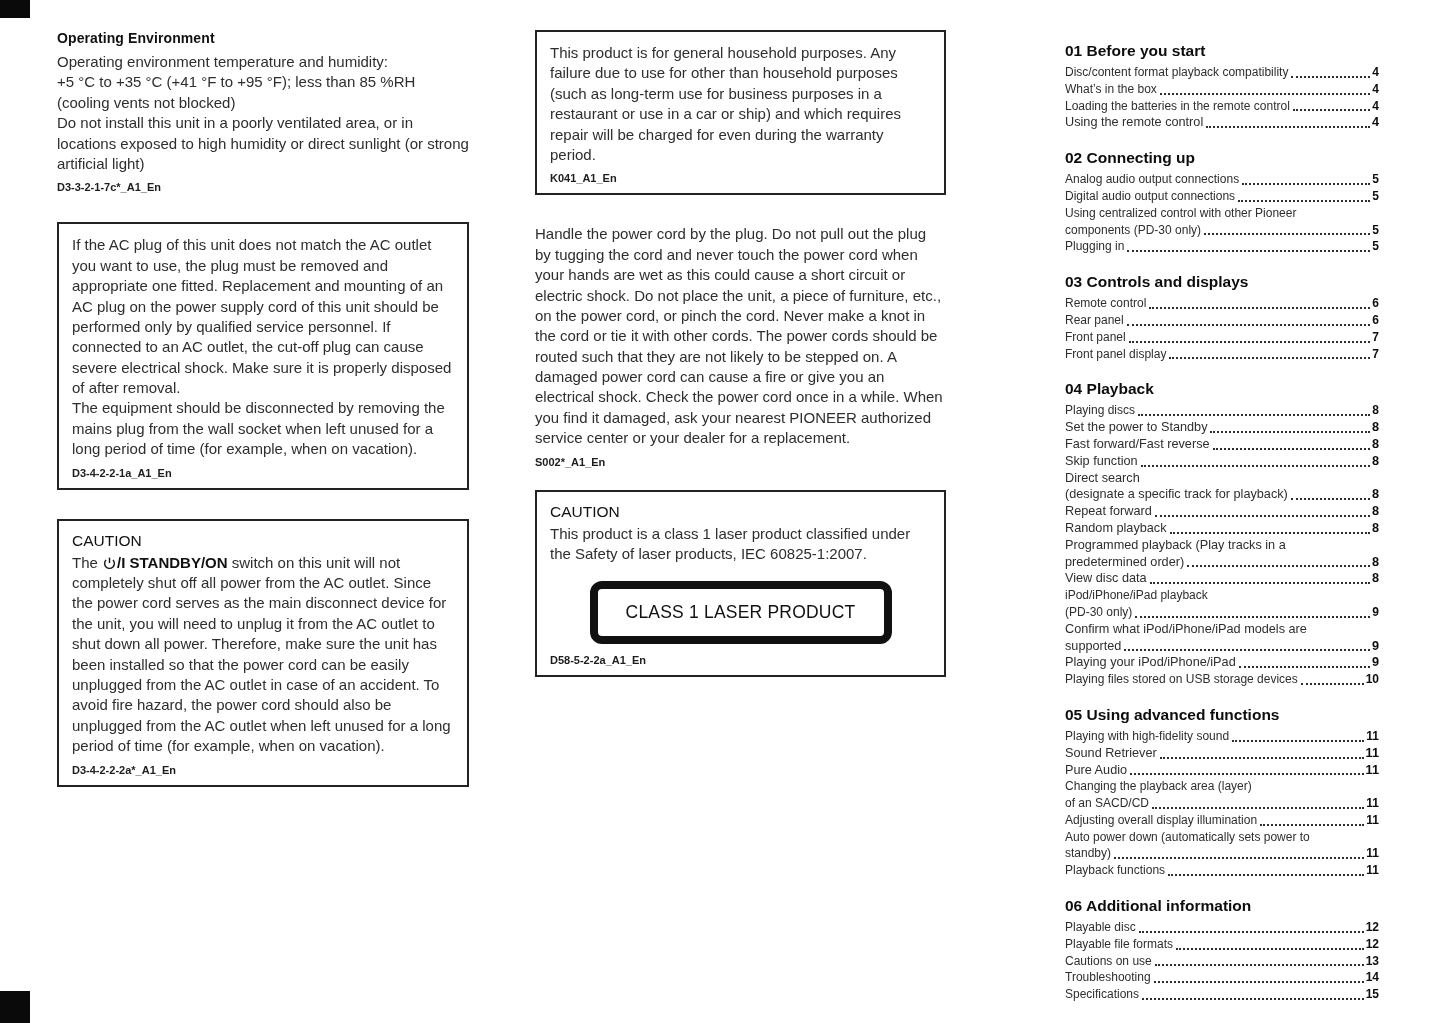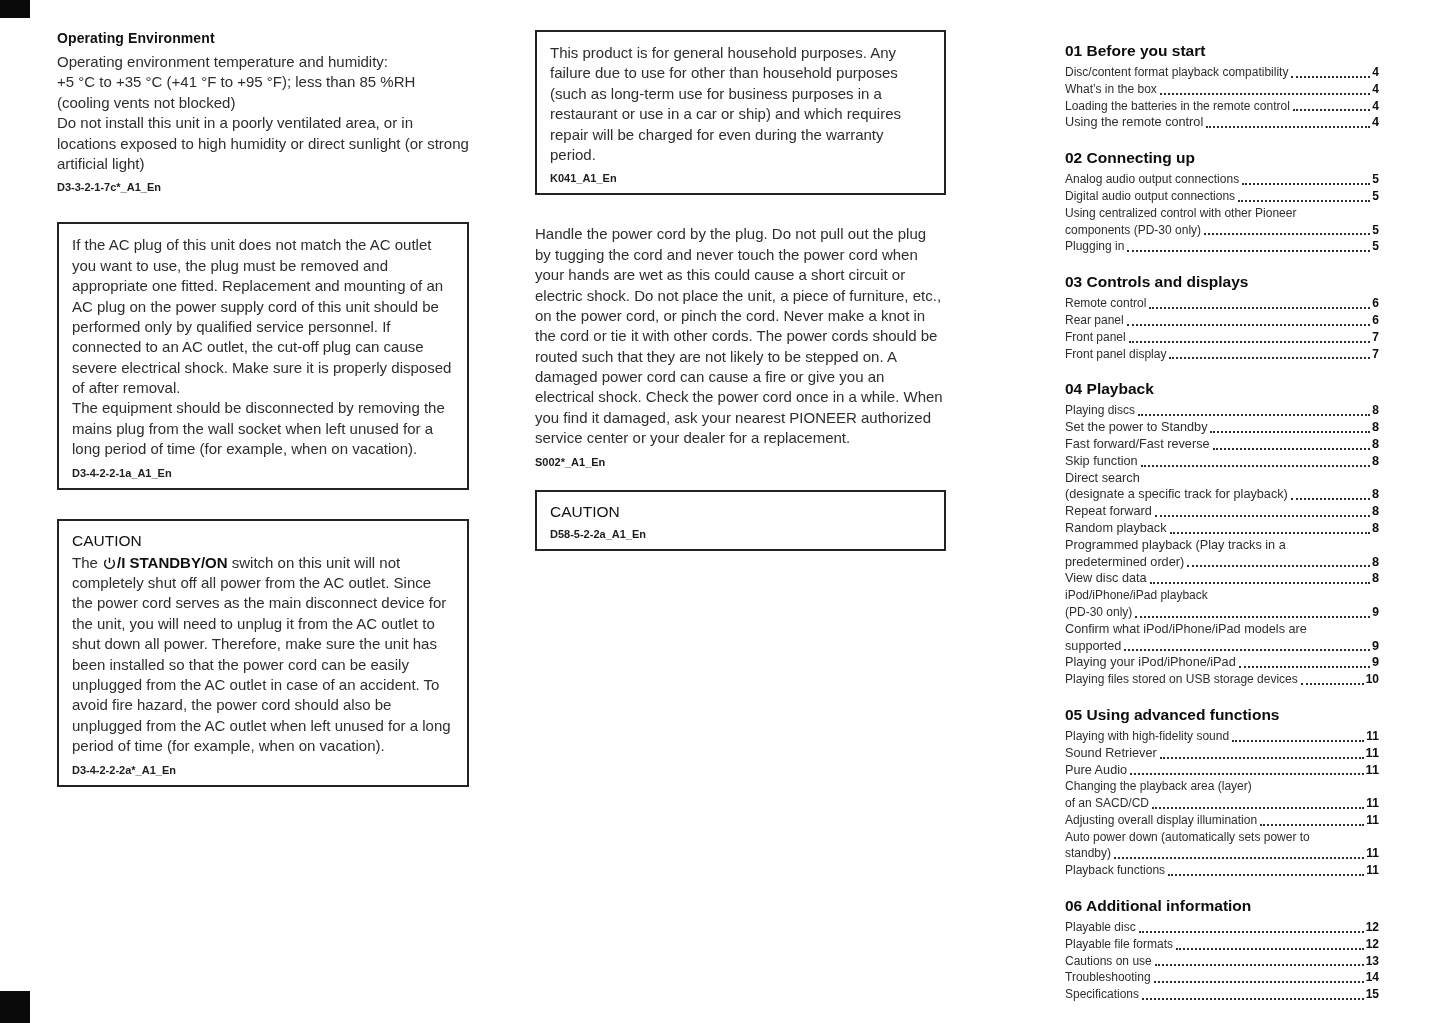--- a/index.html
+++ b/index.html
@@ -132,20 +132,22 @@
 
     <div>
       <p class="body-text">Handle the power cord by the plug. Do not pull out the plug by tugging the cord and never touch the power cord when your hands are wet as this could cause a short circuit or electric shock. Do not place the unit, a piece of furniture, etc., on the power cord, or pinch the cord. Never make a knot in the cord or tie it with other cords. The power cords should be routed such that they are not likely to be stepped on. A damaged power cord can cause a fire or give you an electrical shock. Check the power cord once in a while. When you find it damaged, ask your nearest PIONEER authorized service center or your dealer for a replacement.</p>
       <div class="code">S002*_A1_En</div>
     </div>
 
     <div class="gap" style="height:22px;"></div>
 
     <div class="box">
       <div class="box-title">CAUTION</div>
+      <p class="body-text">This product is a class 1 laser product classified under the Safety of laser products, IEC 60825-1:2007.</p>
+      <div class="laser-label">CLASS 1 LASER PRODUCT</div>
       <div class="code">D58-5-2-2a_A1_En</div>
     </div>
 
   </div>
 
   <div class="col col-right">
 
     <div class="toc-section">
       <div class="toc-heading">01 Before you start</div>
       <div>

